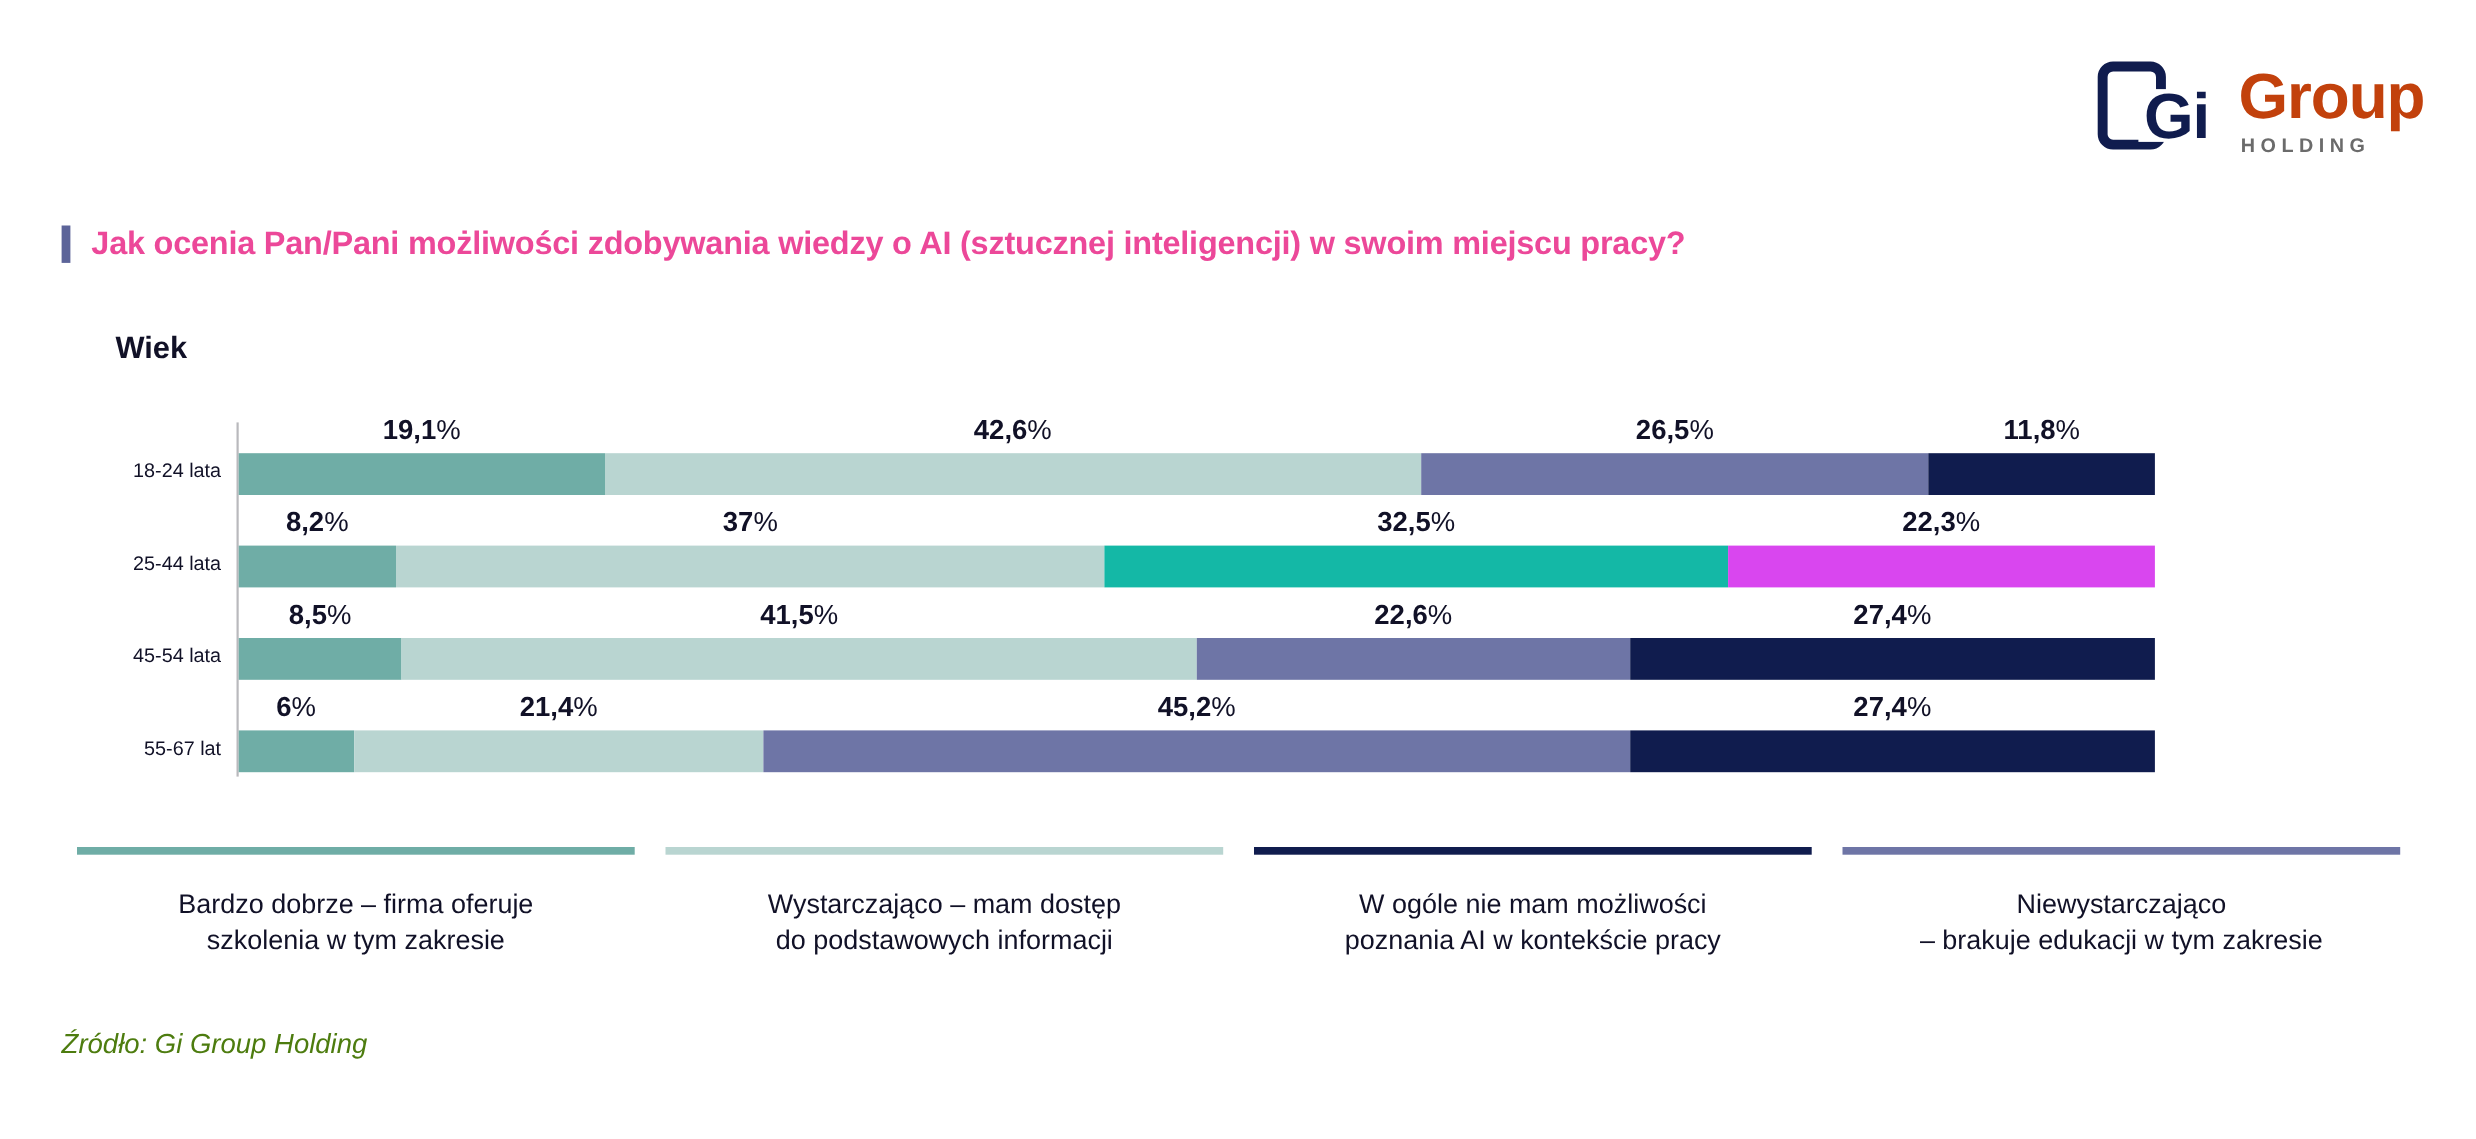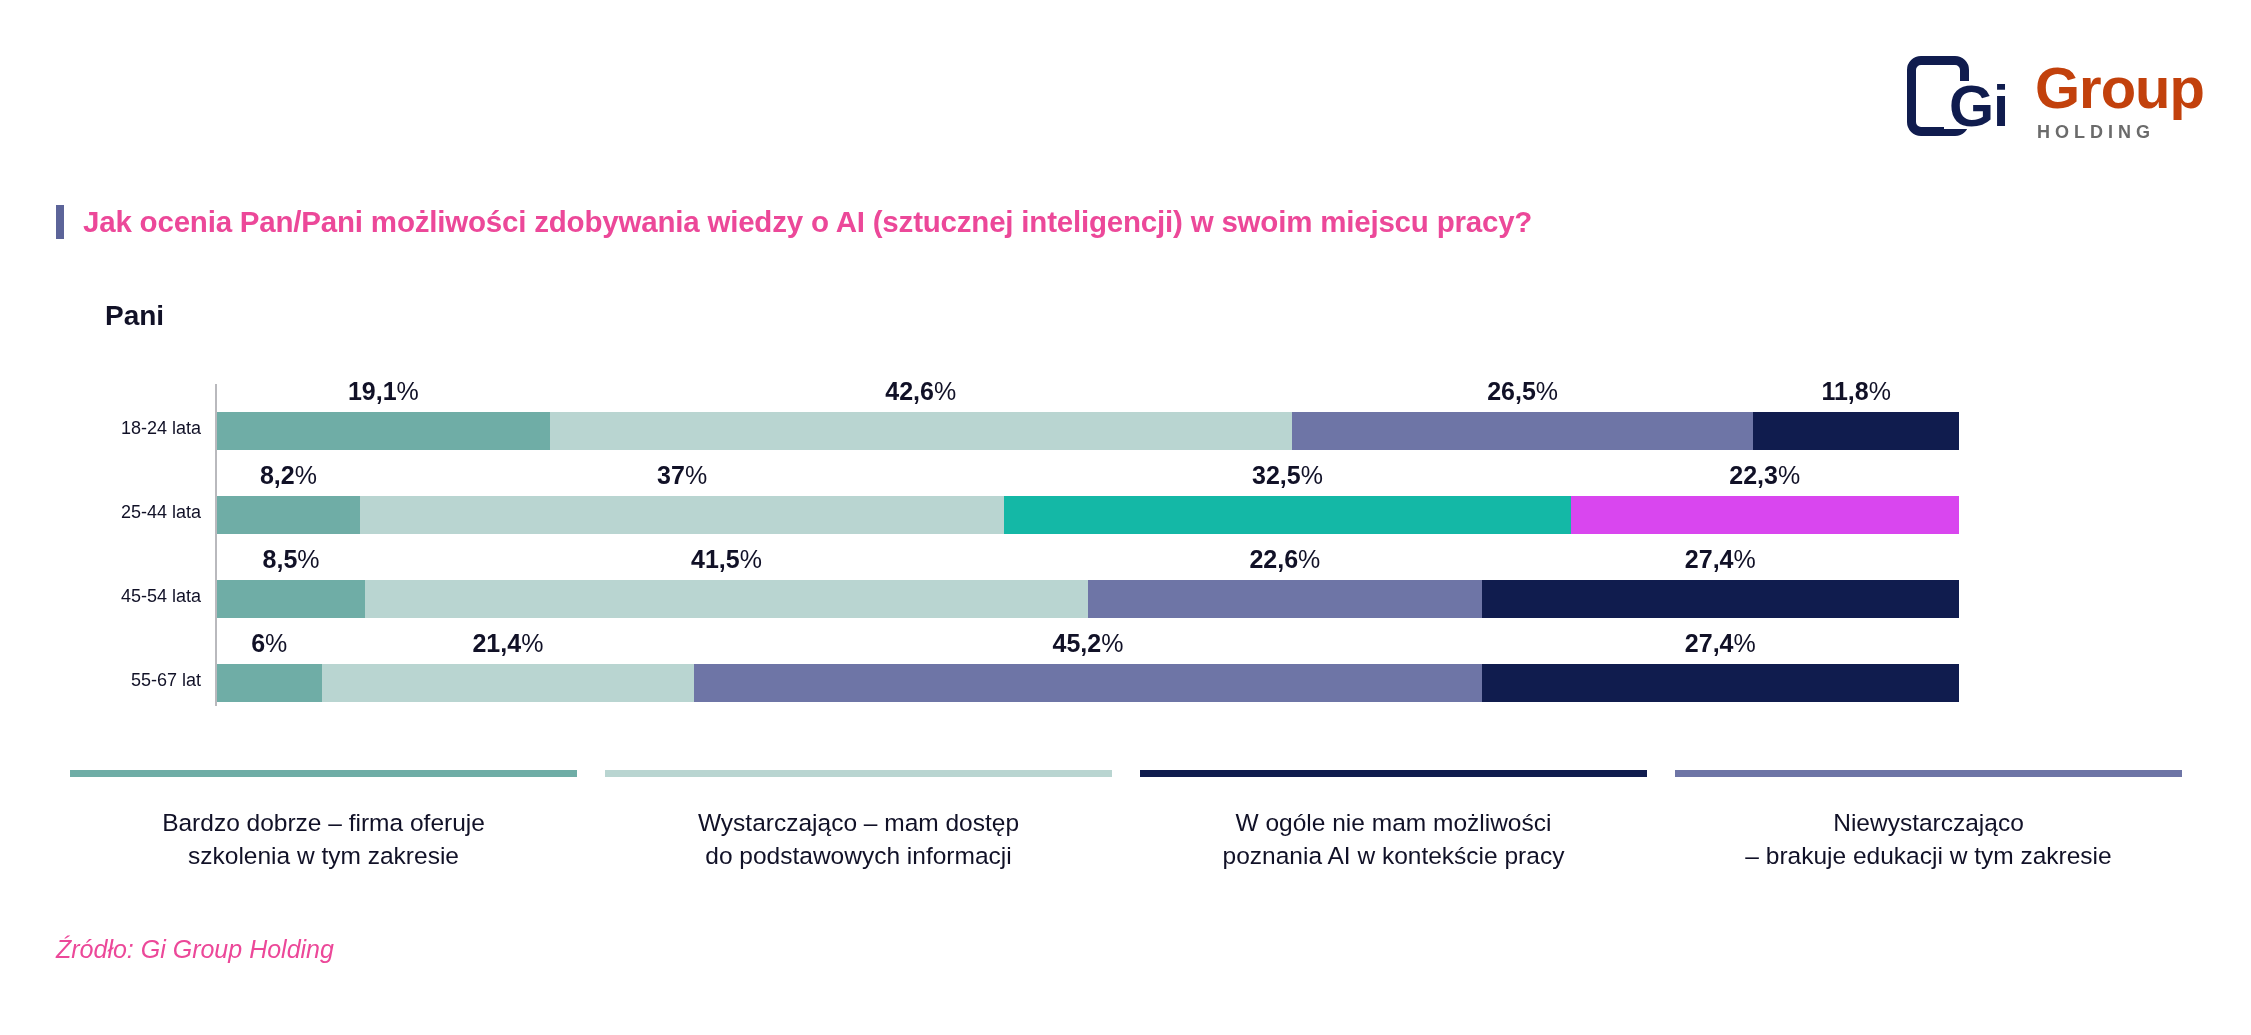--- a/index.html
+++ b/index.html
@@ -181,39 +181,39 @@
     line-height: 1.33;
     color: #111127;
   }
 
   .source {
     position: absolute;
     top: 935px;
     left: 56px;
     font-size: 25px;
     font-style: italic;
-    color: #ec4899;
+    color: #4d7c0f;
   }
 </style>
 </head>
 <body>
 
 <div class="logo-wrap">
   <div class="logo-mark"></div>
   <div class="logo-gi">Gi</div>
   <div class="logo-group">Group</div>
   <div class="logo-holding">HOLDING</div>
 </div>
 
 <div class="title-row">
   <div class="title-bar"></div>
   <div class="title-text">Jak ocenia Pan/Pani możliwości zdobywania wiedzy o AI (sztucznej inteligencji) w swoim miejscu pracy?</div>
 </div>
 
-<div class="group-label">Pani</div>
+<div class="group-label">Wiek</div>
 
 <div class="chart">
   <div class="axis-line"></div>
   <div id="rows">
       <div class="row" style="top: 0px;">
         <div class="cat-label">18-24 lata</div>
         <div class="bar-track">
           <div class="seg" style="background: rgb(111, 173, 166); width: 19.1%;">
             <div class="seg-label"><b>19,1</b><span>%</span></div>
           </div>

